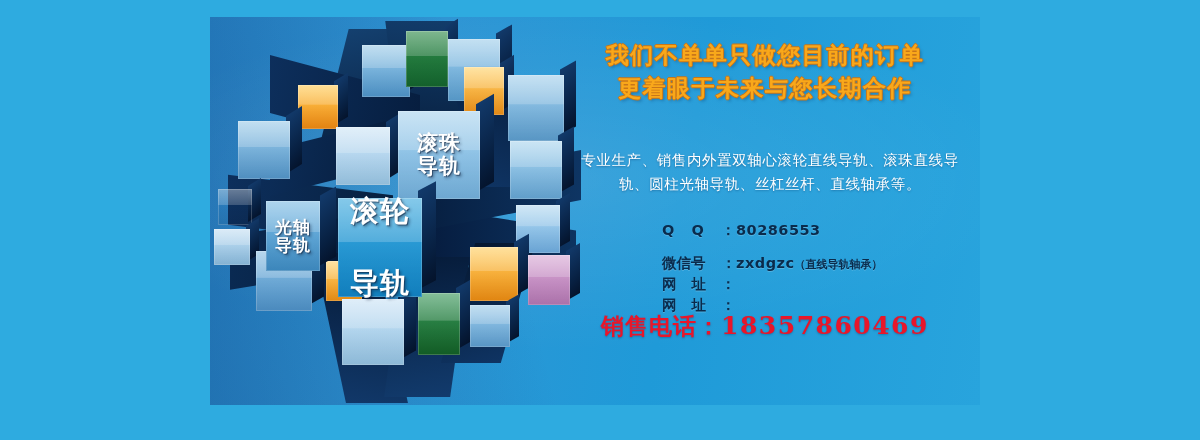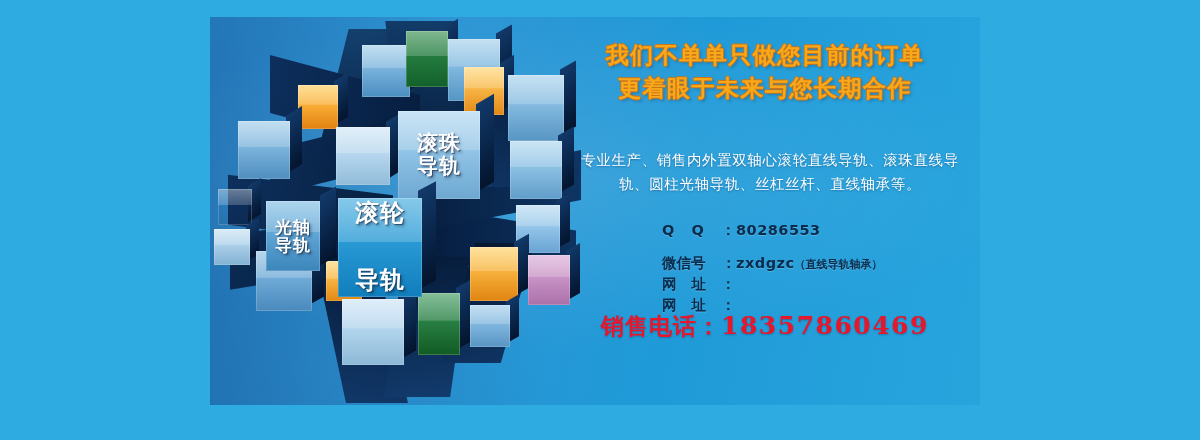--- a/index.html
+++ b/index.html
@@ -197,21 +197,21 @@
         <div class="lbl" style="font-size:21px;">
           <span>滚珠</span>
           <span>导轨</span>
         </div>
       </div>
 
 
       <div class="cube" style="left:128px;top:181px;width:84px;height:99px;z-index:8;">
         <div class="side" style="left:80px;top:-12px;width:18px;height:99px;transform:skewY(-28deg);"></div>
         <div class="face" style="background:linear-gradient(180deg,#3aa8dd,#1286c8);"></div>
-        <div class="lbl" style="font-size:24px;gap:41px;">
+        <div class="lbl" style="font-size:29px;gap:41px;">
           <span>滚轮</span>
           <span>导轨</span>
         </div>
       </div>
     </div>
 
     <div class="copy">
 
       <div class="headline">
         <div>我们不单单只做您目前的订单</div>

